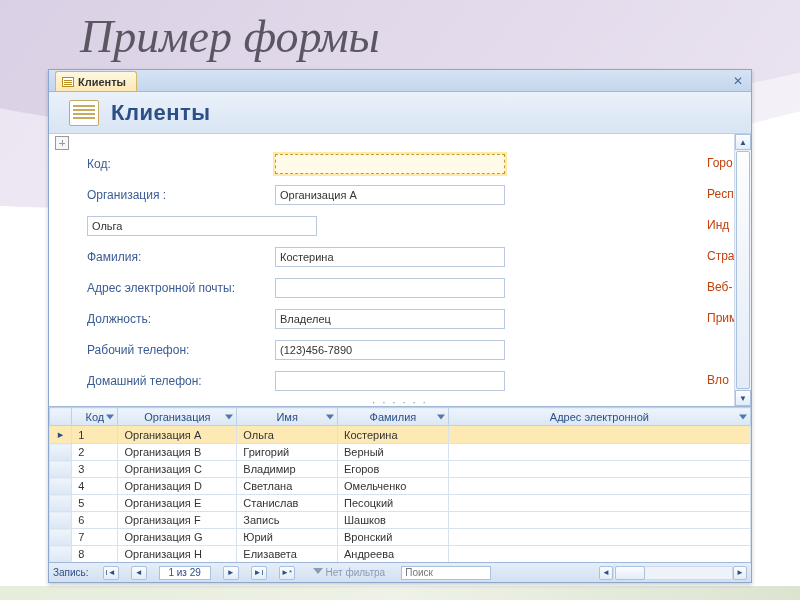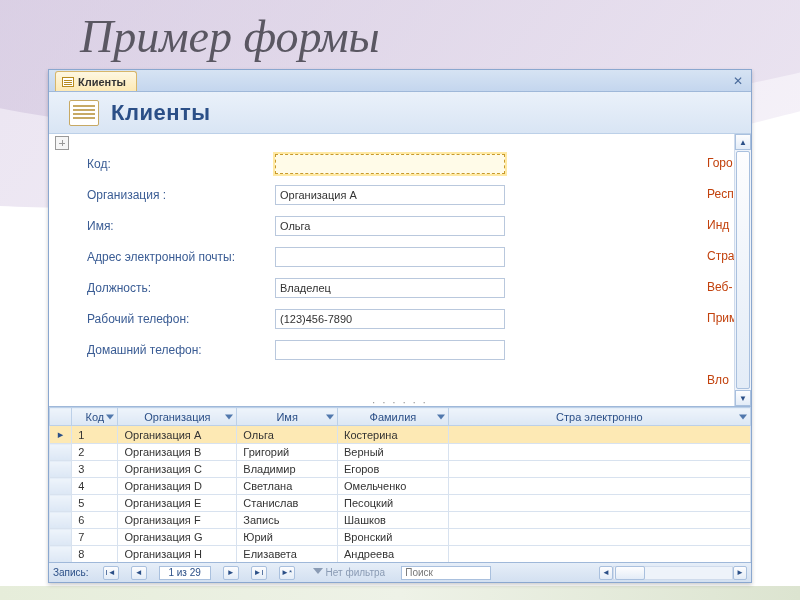--- a/index.html
+++ b/index.html
@@ -108,22 +108,25 @@
     <div class="field-grid" id="field-grid">
         <div class="field-row">
           <div class="lbl">Код:</div>
           <input class="inp inp-focus" style="">
         </div>
         <div class="field-row">
           <div class="lbl">Организация :</div>
           <input class="inp" value="Организация А" style="">
         </div>
         <div class="field-row">
-          <div class="lbl">Имя:</div>
           <input class="inp" value="Ольга" style="">
+        </div>
+        <div class="field-row">
+          <div class="lbl">Фамилия:</div>
+          <input class="inp" value="Костерина" style="">
         </div>
         <div class="field-row">
           <div class="lbl">Адрес электронной почты:</div>
           <input class="inp" style="">
         </div>
         <div class="field-row">
           <div class="lbl">Должность:</div>
           <input class="inp" value="Владелец" style="">
         </div>
         <div class="field-row">
@@ -155,21 +158,21 @@
 
   <div class="datasheet">
     <table class="ds-table" id="ds-table">
       <thead>
           <tr id="ds-head">
             <th class="rowhdr-h"></th>
             <th style="width: 46px;"><span>Код</span><span class="drop"></span></th>
             <th style="width: 118px;"><span>Организация</span><span class="drop"></span></th>
             <th style="width: 100px;"><span>Имя</span><span class="drop"></span></th>
             <th style="width: 110px;"><span>Фамилия</span><span class="drop"></span></th>
-            <th style="width: 300px;"><span>Стра электронно</span><span class="drop"></span></th>
+            <th style="width: 300px;"><span>Адрес электронной</span><span class="drop"></span></th>
           </tr>
         </thead>
       <tbody id="ds-body">
           <tr class="sel">
             <td class="rowhdr">▸</td>
             <td>1</td>
             <td>Организация А</td>
             <td>Ольга</td>
             <td>Костерина</td>
             <td></td>

